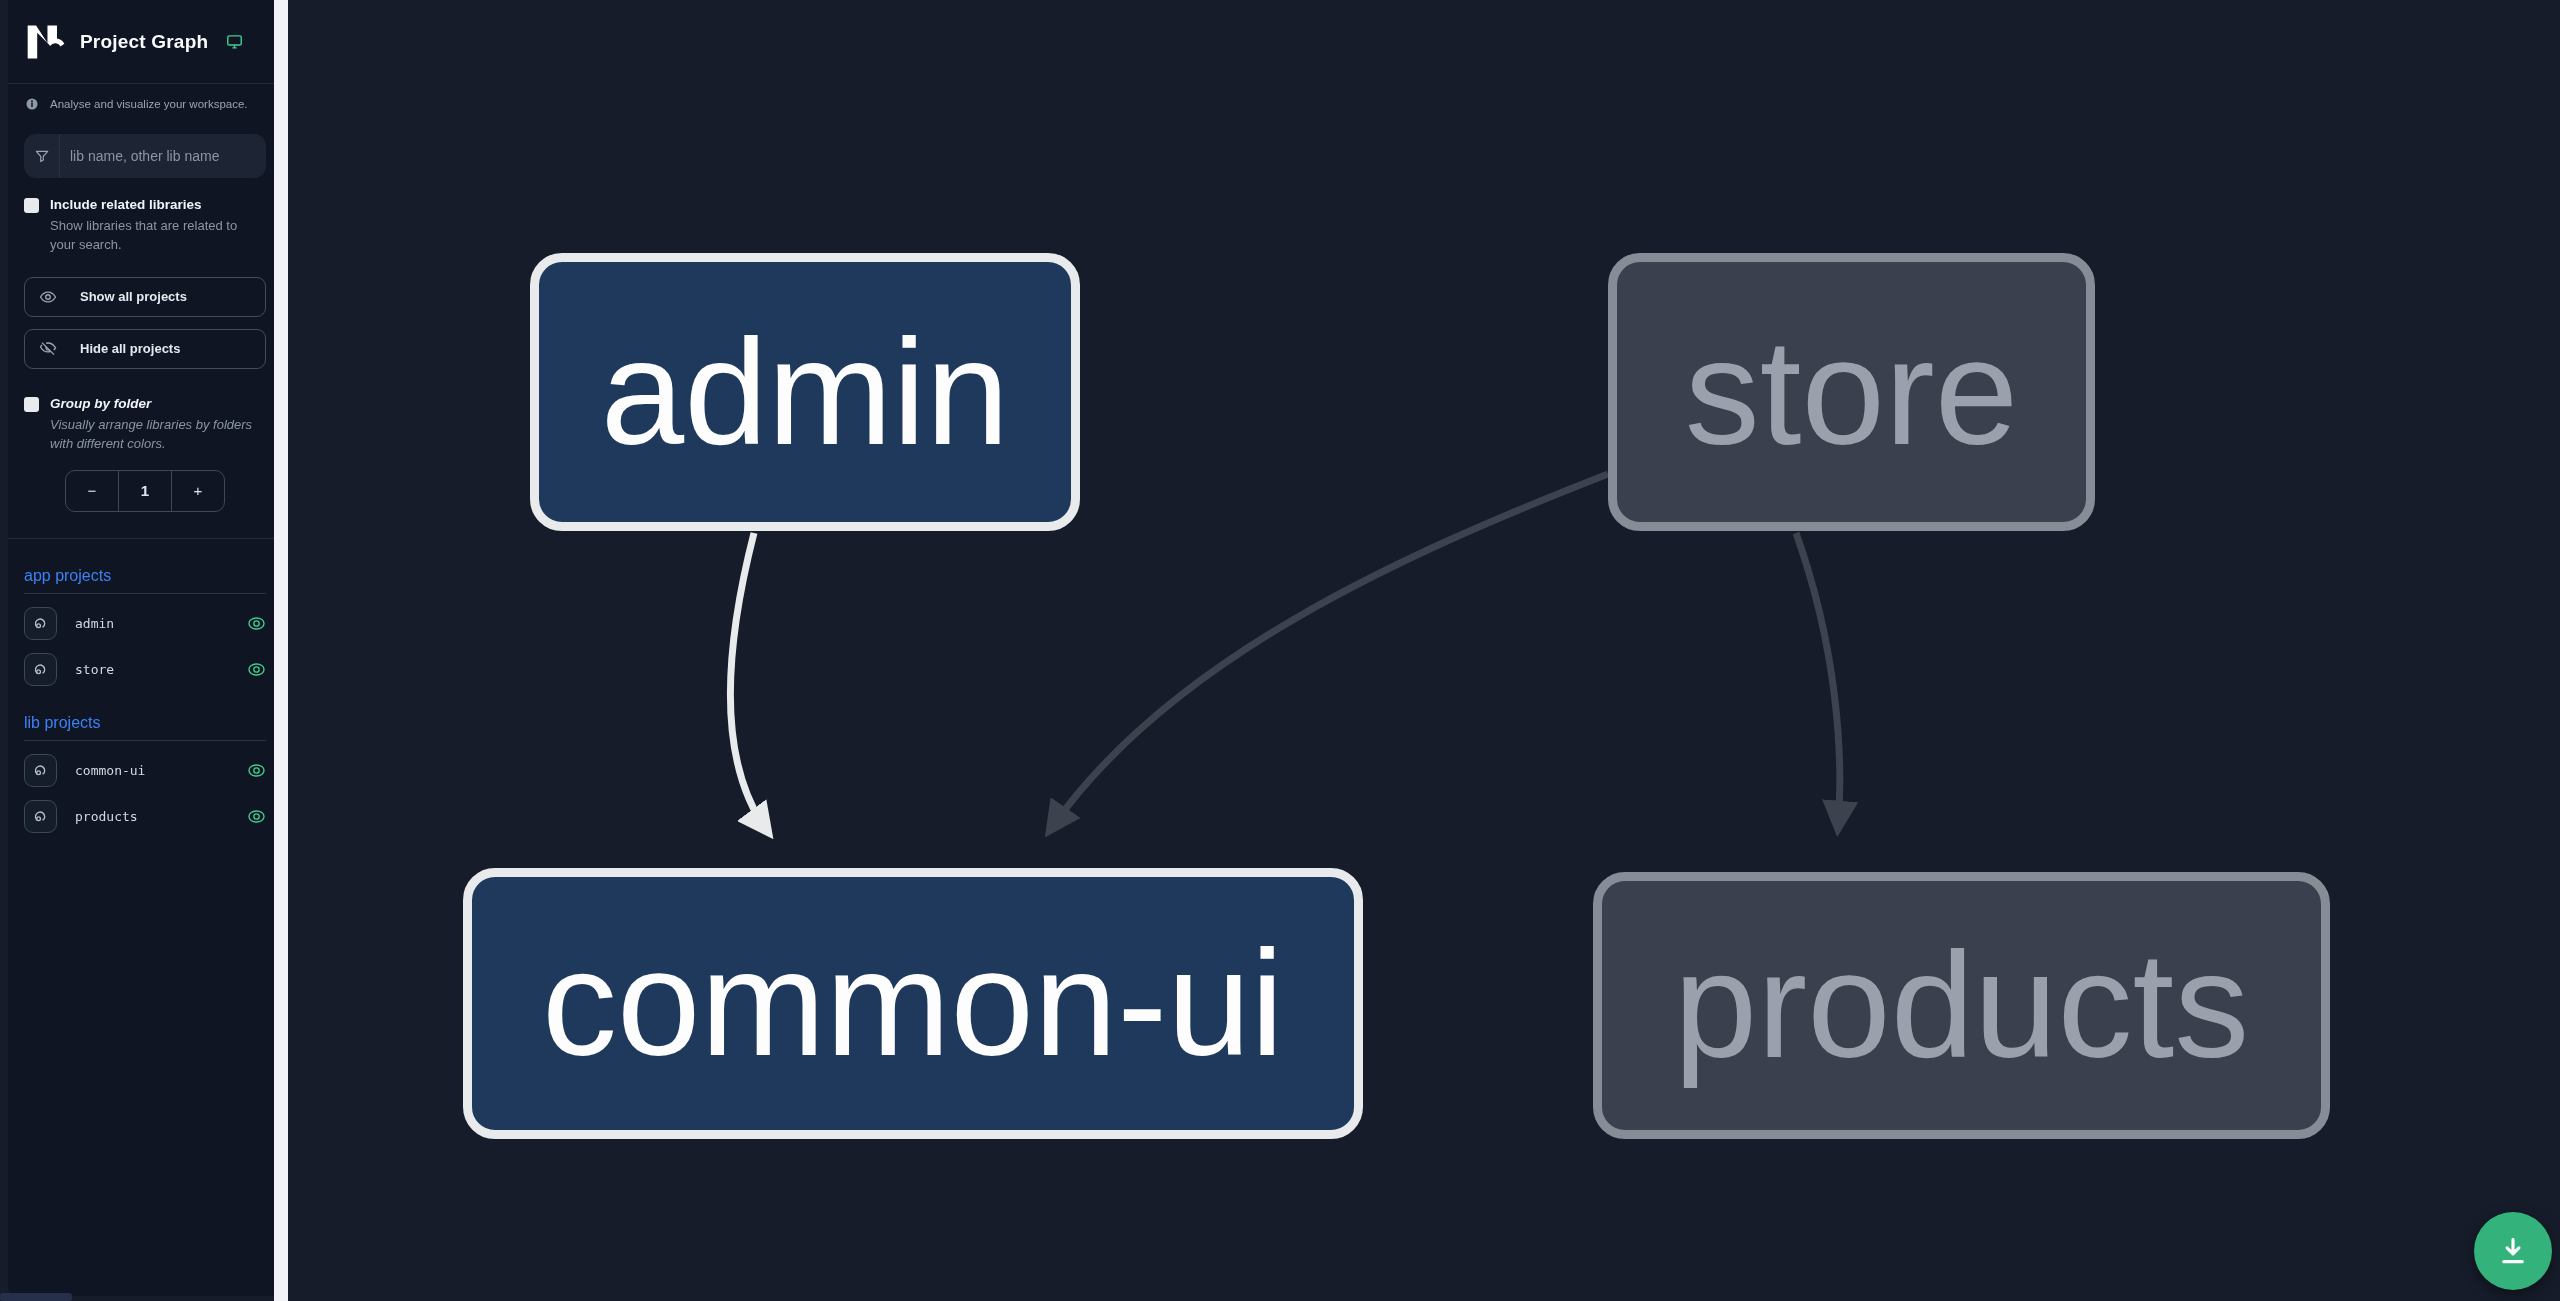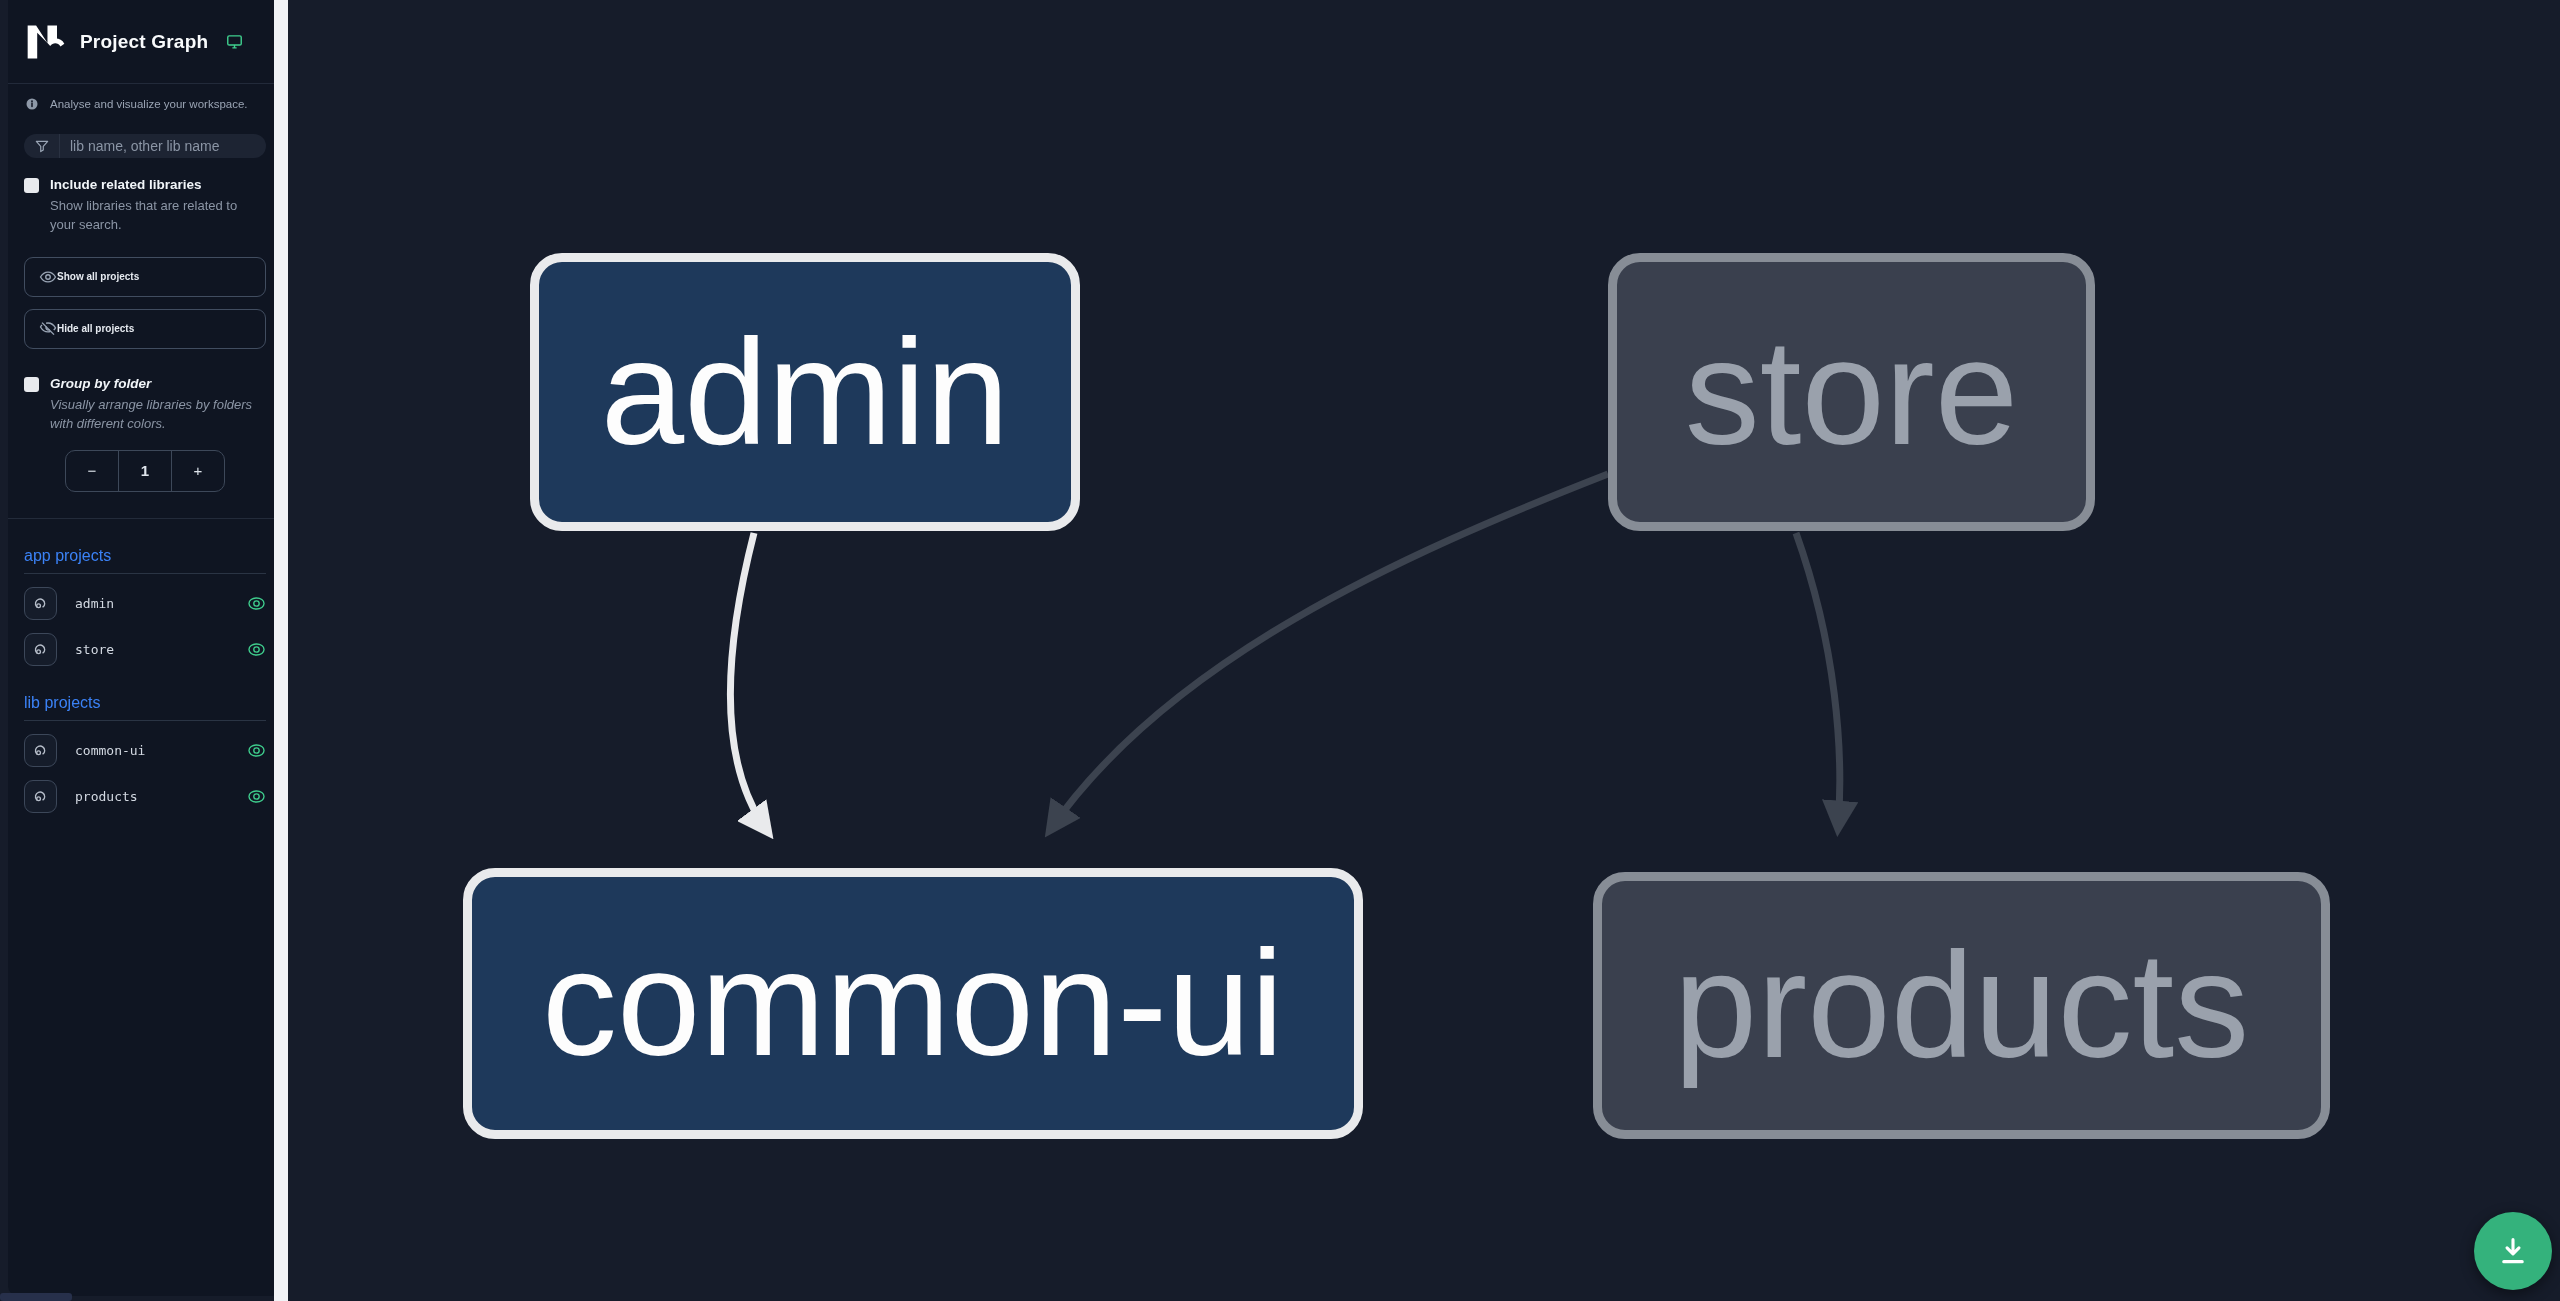--- a/index.html
+++ b/index.html
@@ -12,41 +12,41 @@
   .brand { height:84px; display:flex; align-items:center; gap:12px;
            padding:0 16px; border-bottom:1px solid #222a3a; }
   .brand .nx { width:44px; height:44px; flex:0 0 auto; }
   .brand-title { color:#f8fafc; font-weight:bold; font-size:19px; letter-spacing:.2px; }
   .brand .monitor { width:17px; height:17px; margin-left:6px; cursor:pointer; }
 
   .info-row { display:flex; align-items:center; gap:12px; padding:14px 16px 10px 18px; }
   .info-row svg { width:12px; height:12px; flex:0 0 auto; }
   .info-text { color:#9aa4b4; font-size:11.5px; }
 
-  .search-box { margin:14px 16px 0 16px; height:24px; display:flex; 
+  .search-box { margin:14px 16px 0 16px; height:44px; display:flex; 
                 background:#1d2433; border-radius:12px; overflow:hidden; }
   .search-icon-cell { width:36px; height:100%; display:flex; align-items:center; justify-content:center;
                       border-right:1px solid #2a3242; }
   .search-icon-cell svg { width:16px; height:16px; }
   .search-box input { flex:1; height:100%; background:transparent; border:none; outline:none;
                       padding:0 10px; color:#e2e8f0; font-size:14px;
                       font-family:"Liberation Sans", sans-serif; }
   .search-box input::placeholder { color:#8b95a5; }
 
   .check-row { display:flex; gap:11px; padding:18px 16px 0 16px; cursor:pointer; }
   .checkbox { width:15px; height:15px; border-radius:3px; background:#e8eaee;
               flex:0 0 auto; margin-top:2px; position:relative; }
   .checkbox.checked { background:#10b981; }
   .checkbox.checked svg { position:absolute; inset:1px; width:13px; height:13px; }
   .check-label { color:#f1f5f9; font-weight:bold; font-size:13.5px; line-height:1.35; }
   .check-desc  { color:#8b95a5; font-size:13px; line-height:1.45; margin-top:3px; font-weight:normal; }
 
   .btn { margin:0 16px; margin-top:12px; height:40px; width:242px; display:flex; align-items:center;
-         gap:0; padding:0 14px; background:transparent; border:1px solid #414d60;
-         border-radius:9px; color:#e6eaf0; font-weight:bold; font-size:10px; cursor:pointer;
+         gap:23px; padding:0 14px; background:transparent; border:1px solid #414d60;
+         border-radius:9px; color:#e6eaf0; font-weight:bold; font-size:13px; cursor:pointer;
          font-family:"Liberation Sans", sans-serif; }
   .btn:first-of-type { margin-top:22px; }
   .btn svg { width:18px; height:18px; flex:0 0 auto; }
 
   .stepper { margin:16px auto 0 auto; width:160px; height:42px; display:flex;
              border:1px solid #3d4859; border-radius:10px; overflow:hidden; }
   .stepper > * { flex:1; display:flex; align-items:center; justify-content:center;
                  color:#dfe5ec; font-size:15px; background:transparent; border:none; cursor:pointer;
                  font-family:"Liberation Sans", sans-serif; }
   .stepper .step-val { border-left:1px solid #3d4859; border-right:1px solid #3d4859;

